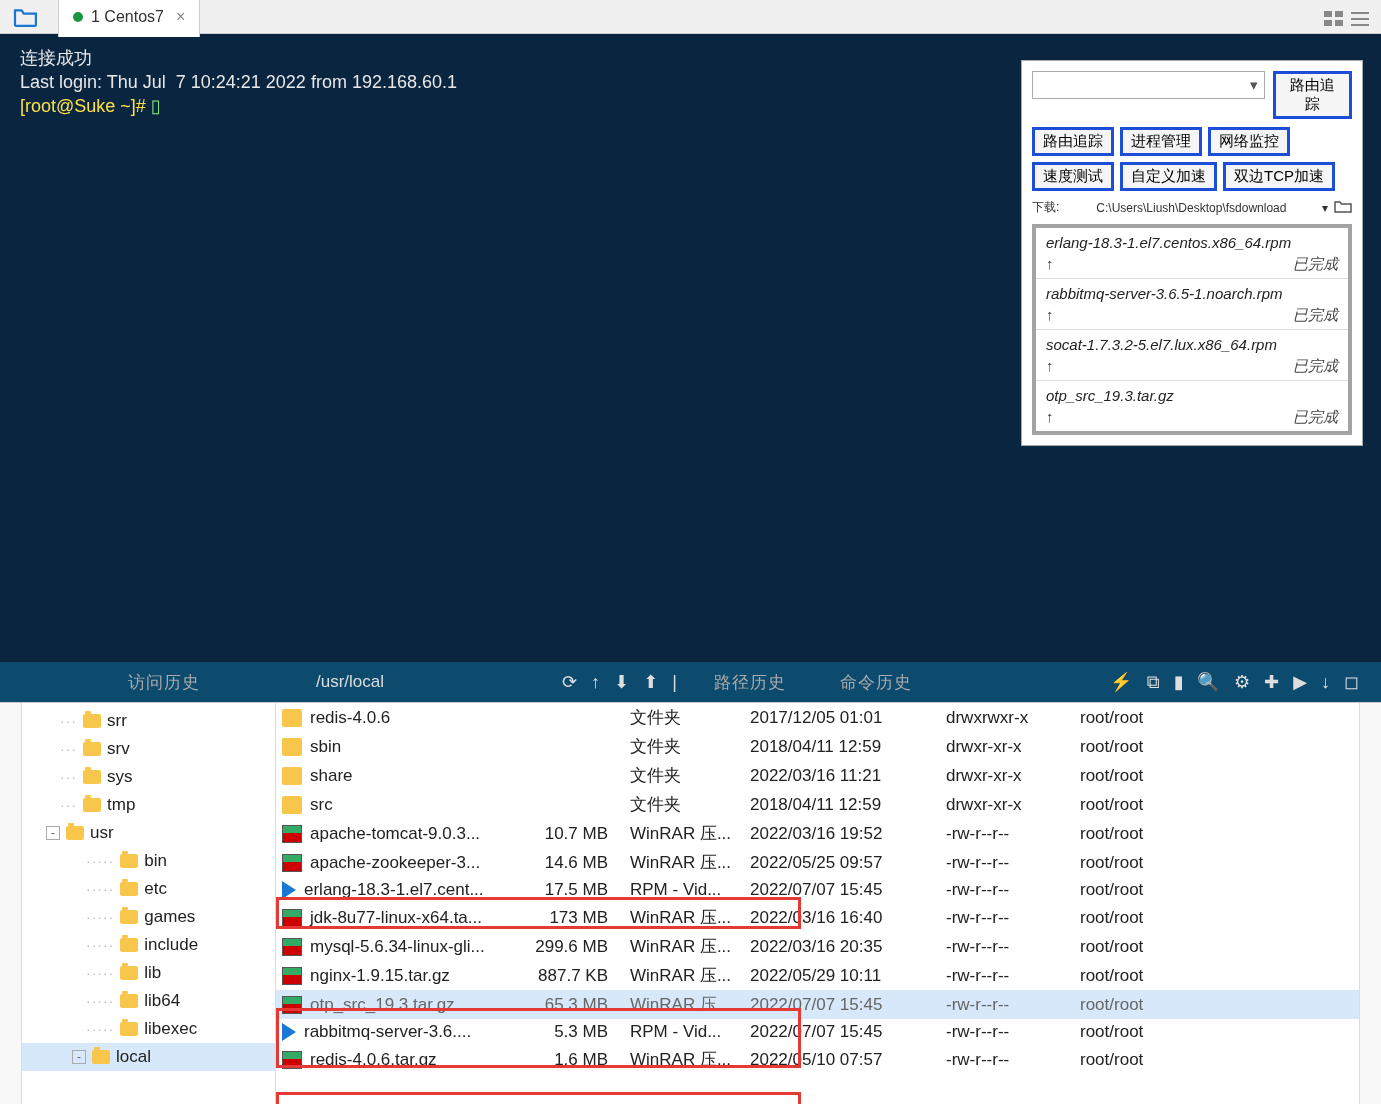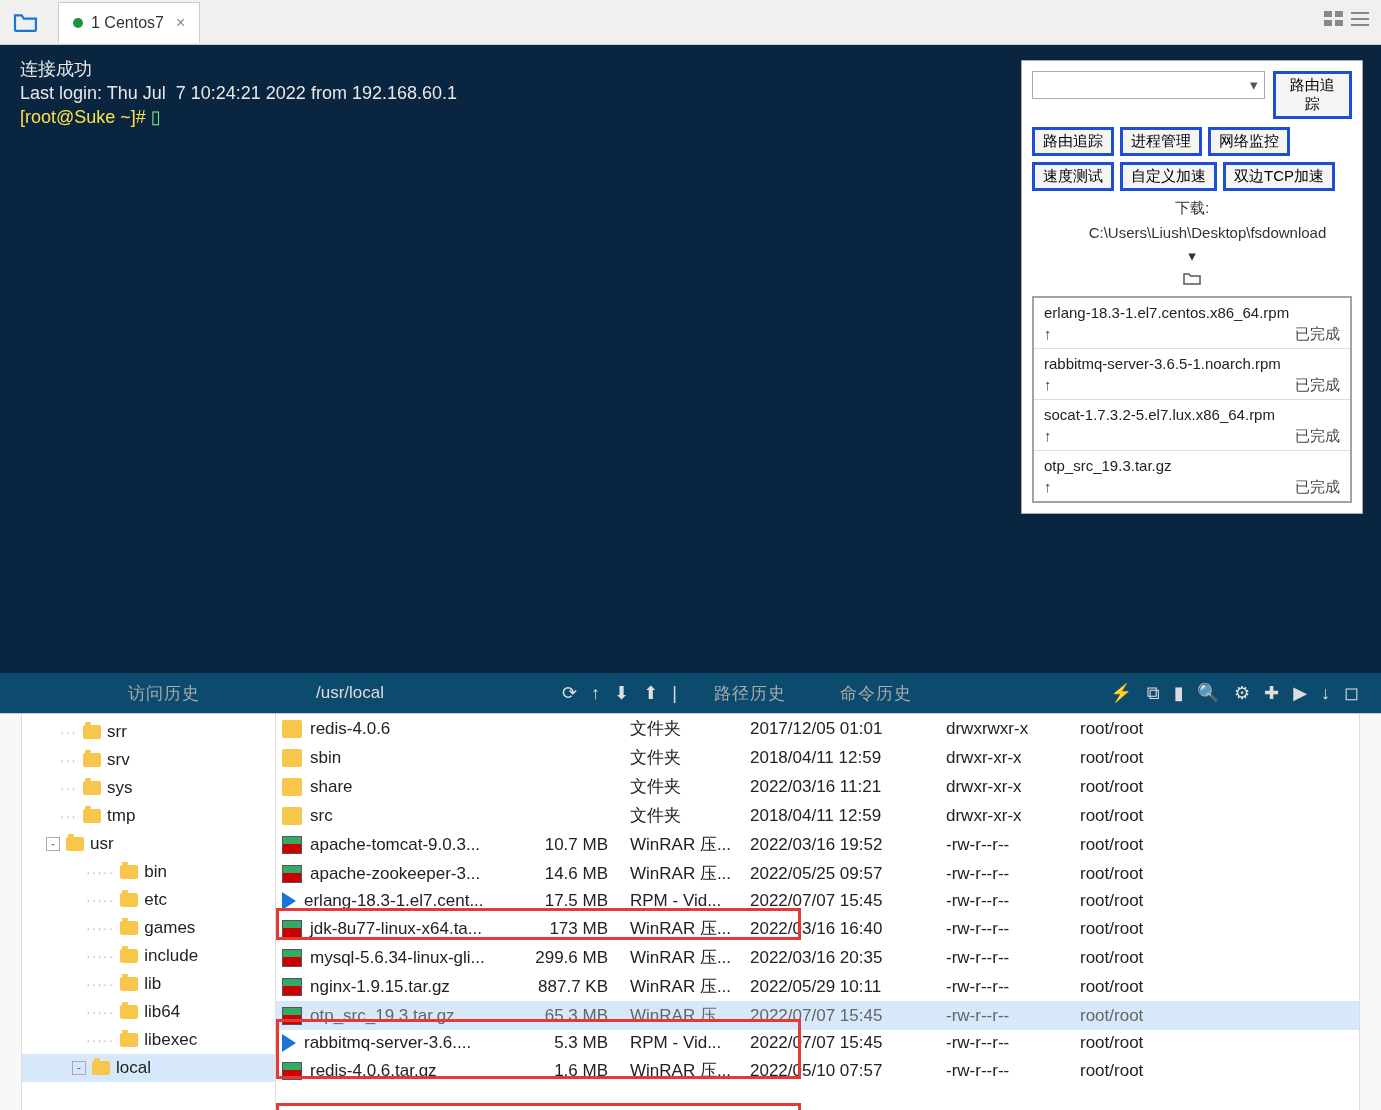--- a/index.html
+++ b/index.html
@@ -1,42 +1,42 @@
 <!DOCTYPE html>
 <html><head>
 <meta charset="utf-8">
 <style>
 * { margin: 0; padding: 0; box-sizing: border-box; font-family: "Microsoft YaHei", "Segoe UI", Arial, sans-serif; }
 body { width: 1381px; height: 1110px; background: #fff; overflow: hidden; font-size: 15px; }
 
 
-.tab-bar { height: 45px; background: #f0f0f0; border-bottom: 1px solid #ccc; display: flex; align-items: center; padding-left: 12px; position: relative; }
+.tab-bar { height: 34px; background: #f0f0f0; border-bottom: 1px solid #ccc; display: flex; align-items: center; padding-left: 12px; position: relative; }
 .folder-icon-btn { width: 28px; height: 22px; margin-right: 18px; }
 .tab { height: 41px; background: #fff; border: 1px solid #ccc; border-bottom: none; padding: 0 14px; display: flex; align-items: center; gap: 8px; font-size: 16px; color: #333; }
 .tab-dot { width: 10px; height: 10px; border-radius: 50%; background: #1a9641; }
 .tab .close { color: #888; font-size: 16px; margin-left: 4px; }
 .top-right-icons { position: absolute; right: 10px; top: 10px; display: flex; gap: 4px; }
 .top-right-icons span { width: 22px; height: 18px; color: #888; }
 
 
 .terminal { background: #0a2540; color: #e8e8e8; font-family: "Consolas", monospace; font-size: 18px; padding: 12px 20px; height: 628px; line-height: 24px; white-space: pre; }
 .prompt-green { color: #fde047; }
 .cursor { color: #7fef7f; }
 
 
 .right-panel { position: absolute; top: 60px; right: 18px; width: 342px; background: #fff; border: 1px solid #aaa; display: flex; flex-direction: column; padding: 10px; gap: 8px; }
 .rp-top { display: flex; gap: 8px; }
 .rp-input-wrap { flex:1; display: flex; border: 1px solid #aaa; height: 28px; align-items: center; }
 .rp-input { flex:1; border:none; outline:none; padding: 0 6px; font-size: 15px; height: 100%; }
 .rp-drop { padding: 0 6px; color: #555; }
 .rp-btn { border: 3px solid #1d4ed8; background: #f5f5f5; padding: 2px 8px; font-size: 15px; cursor: pointer; }
 .rp-btn-row { display: flex; gap: 6px; flex-wrap: wrap; }
-.rp-download-head { display: flex; align-items: center; font-size: 15px; color: #333; gap: 6px; flex-direction: column; }
+.rp-download-head { display: flex; align-items: center; font-size: 12px; color: #333; gap: 6px; }
 .rp-download-head .path { flex:1;margin-left:31px; }
-.rp-download-list { border: 2px solid #a3a3a3; }
+.rp-download-list { border: 4px solid #a3a3a3; font-style: italic; }
 .rp-item { padding: 6px 10px 4px 10px; border-bottom: 1px solid #ddd; font-size: 15px; color: #222; }
 .rp-item:last-child { border-bottom: none; }
 .rp-item-row2 { display: flex; justify-content: space-between; color: #444; margin-top: 4px; }
 
 
 .mid-toolbar { background: #0c4a6e; height: 40px; display: flex; align-items: center; color: #bbb; padding: 0 12px; font-size: 17px; position: relative; }
 .mid-left-link { margin-left: 116px; color: #aaa; letter-spacing: 1px; }
 .mid-path { margin-left: 116px; color: #ddd; }
 .mid-icons { position: absolute; left: 562px; display: flex; gap: 14px; font-size: 18px; color: #ddd; align-items: center;}
 .mid-link2 { position: absolute; left: 714px; color: #aaa; letter-spacing: 1px; }

